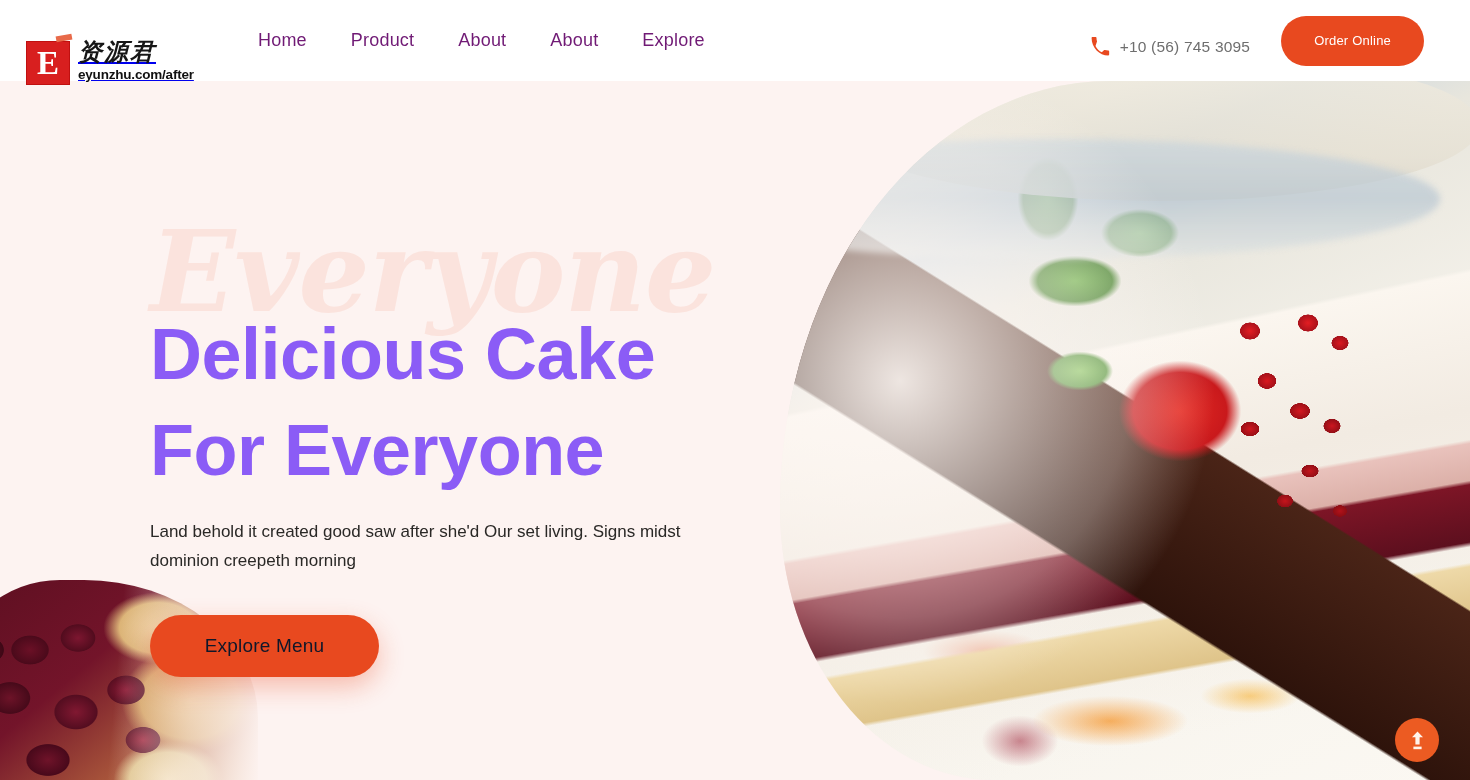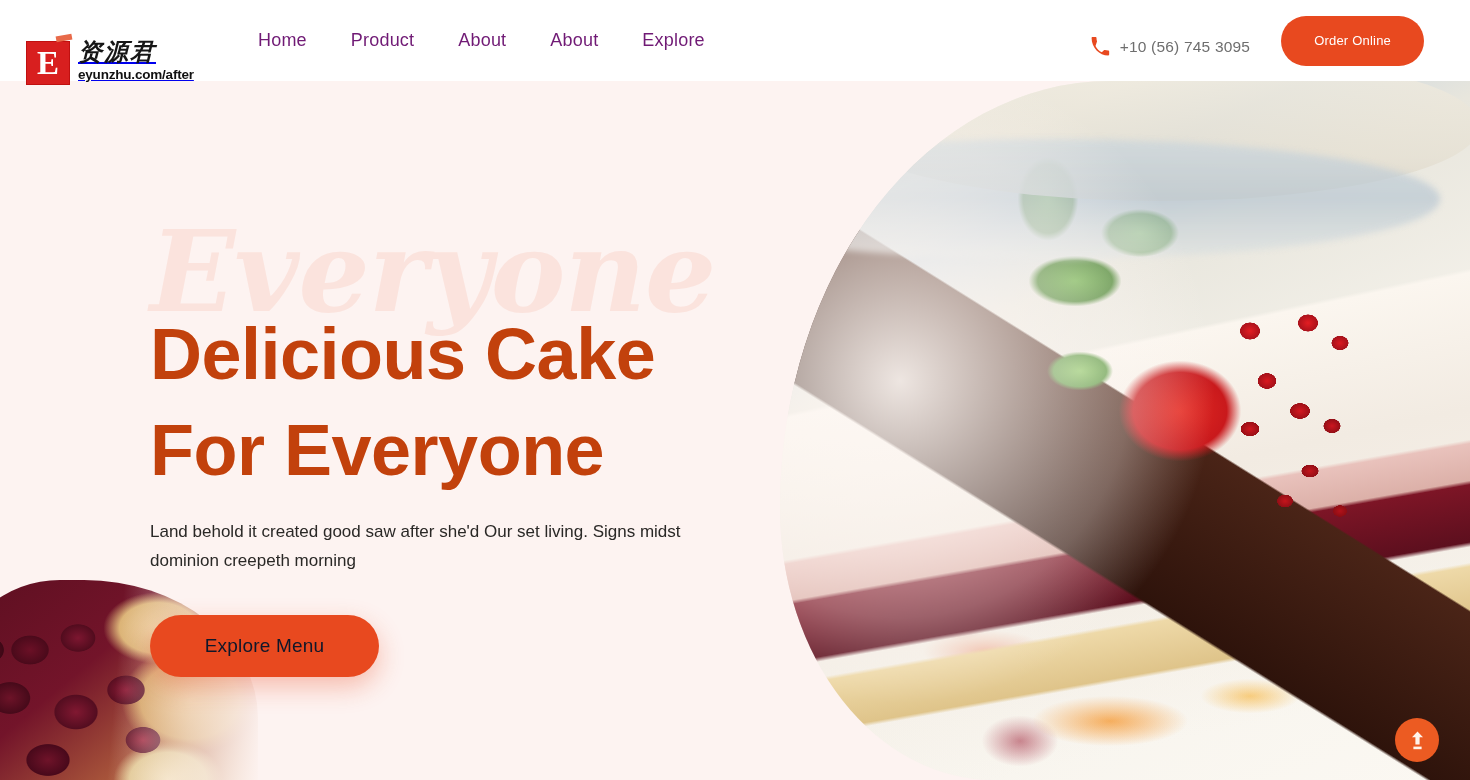--- a/index.html
+++ b/index.html
@@ -287,21 +287,21 @@
     letter-spacing:-1px;
     user-select:none;
   }
   .hero-title {
     position:absolute;
     left:0;
     top:225px;
     font-size:72px;
     font-weight:bold;
     line-height:96px;
-    color:#c2410c;
+    color:#8b5cf6;
     letter-spacing:-0.5px;
     white-space:pre-line;
   }
   .hero-desc {
     position:absolute;
     left:0;
     top:436px;
     width:570px;
     font-size:17px;
     line-height:29px;

